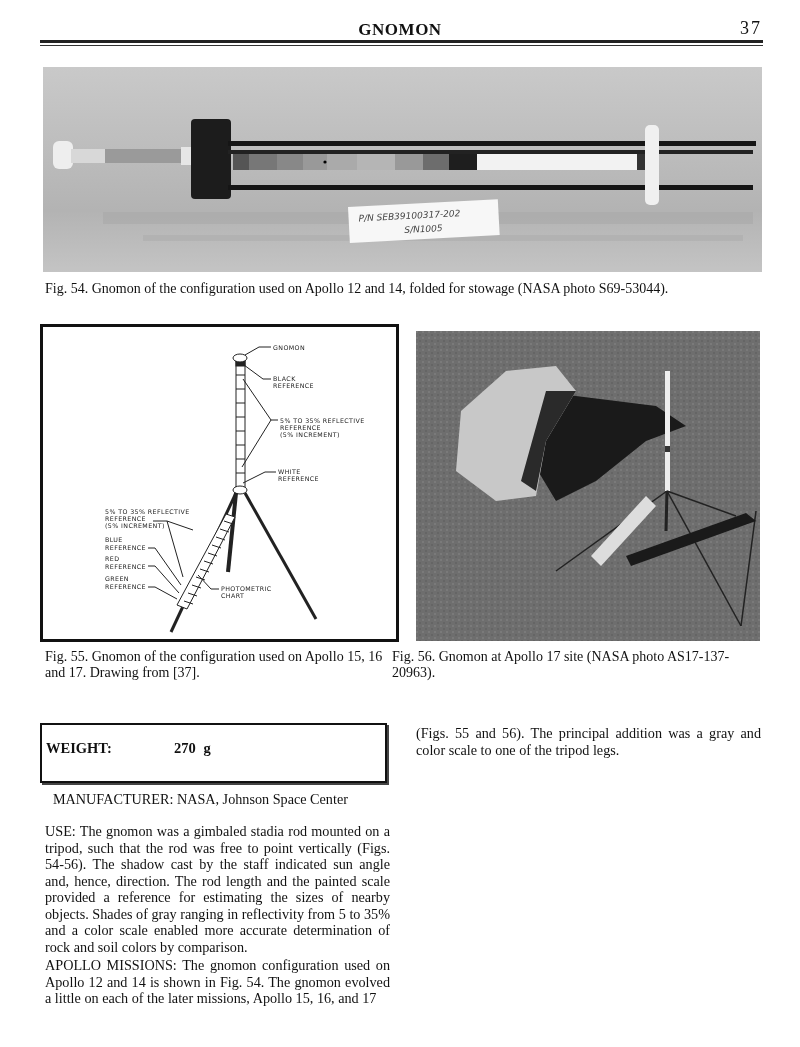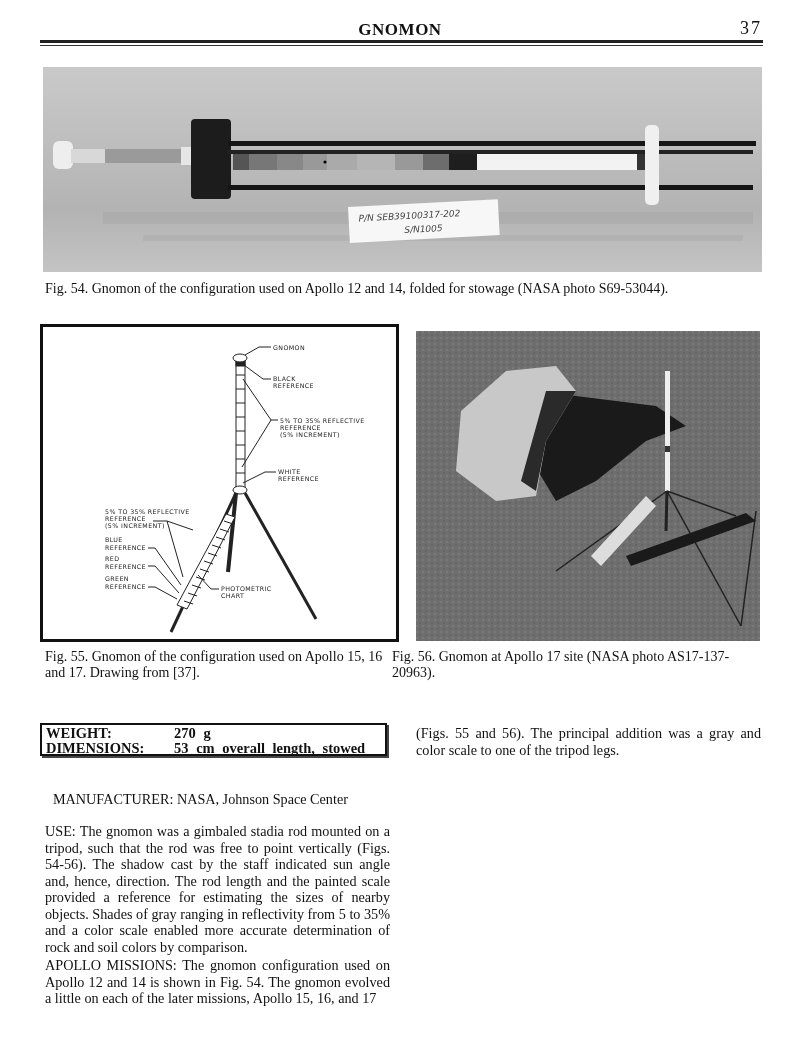--- a/index.html
+++ b/index.html
@@ -28,23 +28,23 @@
     left: 40px; top: 324px; width: 359px; height: 318px;
     border: 3px solid #111; box-sizing: border-box; background: #fff;
   }
   .cap55 { left: 45px; top: 649px; width: 350px; }
   .photo56 {
     left: 416px; top: 331px; width: 344px; height: 310px; background: #6b6b6b; overflow: hidden;
   }
   .cap56 { left: 392px; top: 649px; width: 350px; }
 
   .spec-box {
-    left: 40px; top: 723px; width: 347px; height: 33px;
+    left: 40px; top: 723px; width: 347px; height: 60px;
     border: 2px solid #111; box-shadow: 2px 2px 0 #444; box-sizing: border-box;
-    font-weight: bold; font-size: 14.5px; line-height: 15px; padding: 1px 4px;
+    font-weight: bold; font-size: 14.5px; line-height: 15px; padding: 16px 4px;
   }
   .spec-row { display: flex; }
   .spec-label { width: 128px; }
   .spec-value { word-spacing: 4px; }
 
   .body-text { font-size: 14.2px; line-height: 16.5px; text-align: justify; }
   .manufacturer { left: 45px; top: 791px; width: 345px; margin-left: 8px; }
   .use-para { left: 45px; top: 823px; width: 345px; }
   .apollo-para { left: 45px; top: 957px; width: 345px; }
   .right-para { left: 416px; top: 725px; width: 345px; }
@@ -205,22 +205,18 @@
     <polygon points="210,225 330,182 340,190 215,235" fill="#1a1a1a"></polygon>
   </svg>
 </div>
 <div class="abs caption cap56">Fig. 56. Gnomon at Apollo 17 site (NASA photo AS17-137-20963).</div>
 
 <div class="abs spec-box">
   <div class="spec-row">
     <span class="spec-label">WEIGHT:</span>
     <span class="spec-value">270 g</span>
   </div>
-  <div class="spec-row">
-    <span class="spec-label">DIMENSIONS:</span>
-    <span class="spec-value">53 cm overall length, stowed</span>
-  </div>
 </div>
 
 <div class="abs body-text manufacturer">MANUFACTURER:  NASA, Johnson Space Center</div>
 <div class="abs body-text use-para">USE: The gnomon was a gimbaled stadia rod mounted on a tripod, such that the rod was free to point vertically (Figs. 54-56). The shadow cast by the staff indicated sun angle and, hence, direction.  The rod length and the painted scale provided a reference for estimating the sizes of nearby objects. Shades of gray ranging in reflectivity from 5 to 35% and a color scale enabled more accurate determination of rock and soil colors by comparison.</div>
 <div class="abs body-text apollo-para">APOLLO MISSIONS: The gnomon configuration used on Apollo 12 and 14 is shown in Fig. 54. The gnomon evolved a little on each of the later missions, Apollo 15, 16, and 17</div>
 <div class="abs body-text right-para">(Figs. 55 and 56).  The principal addition was a gray and color scale to one of the tripod legs.</div>
 
 </body></html>

